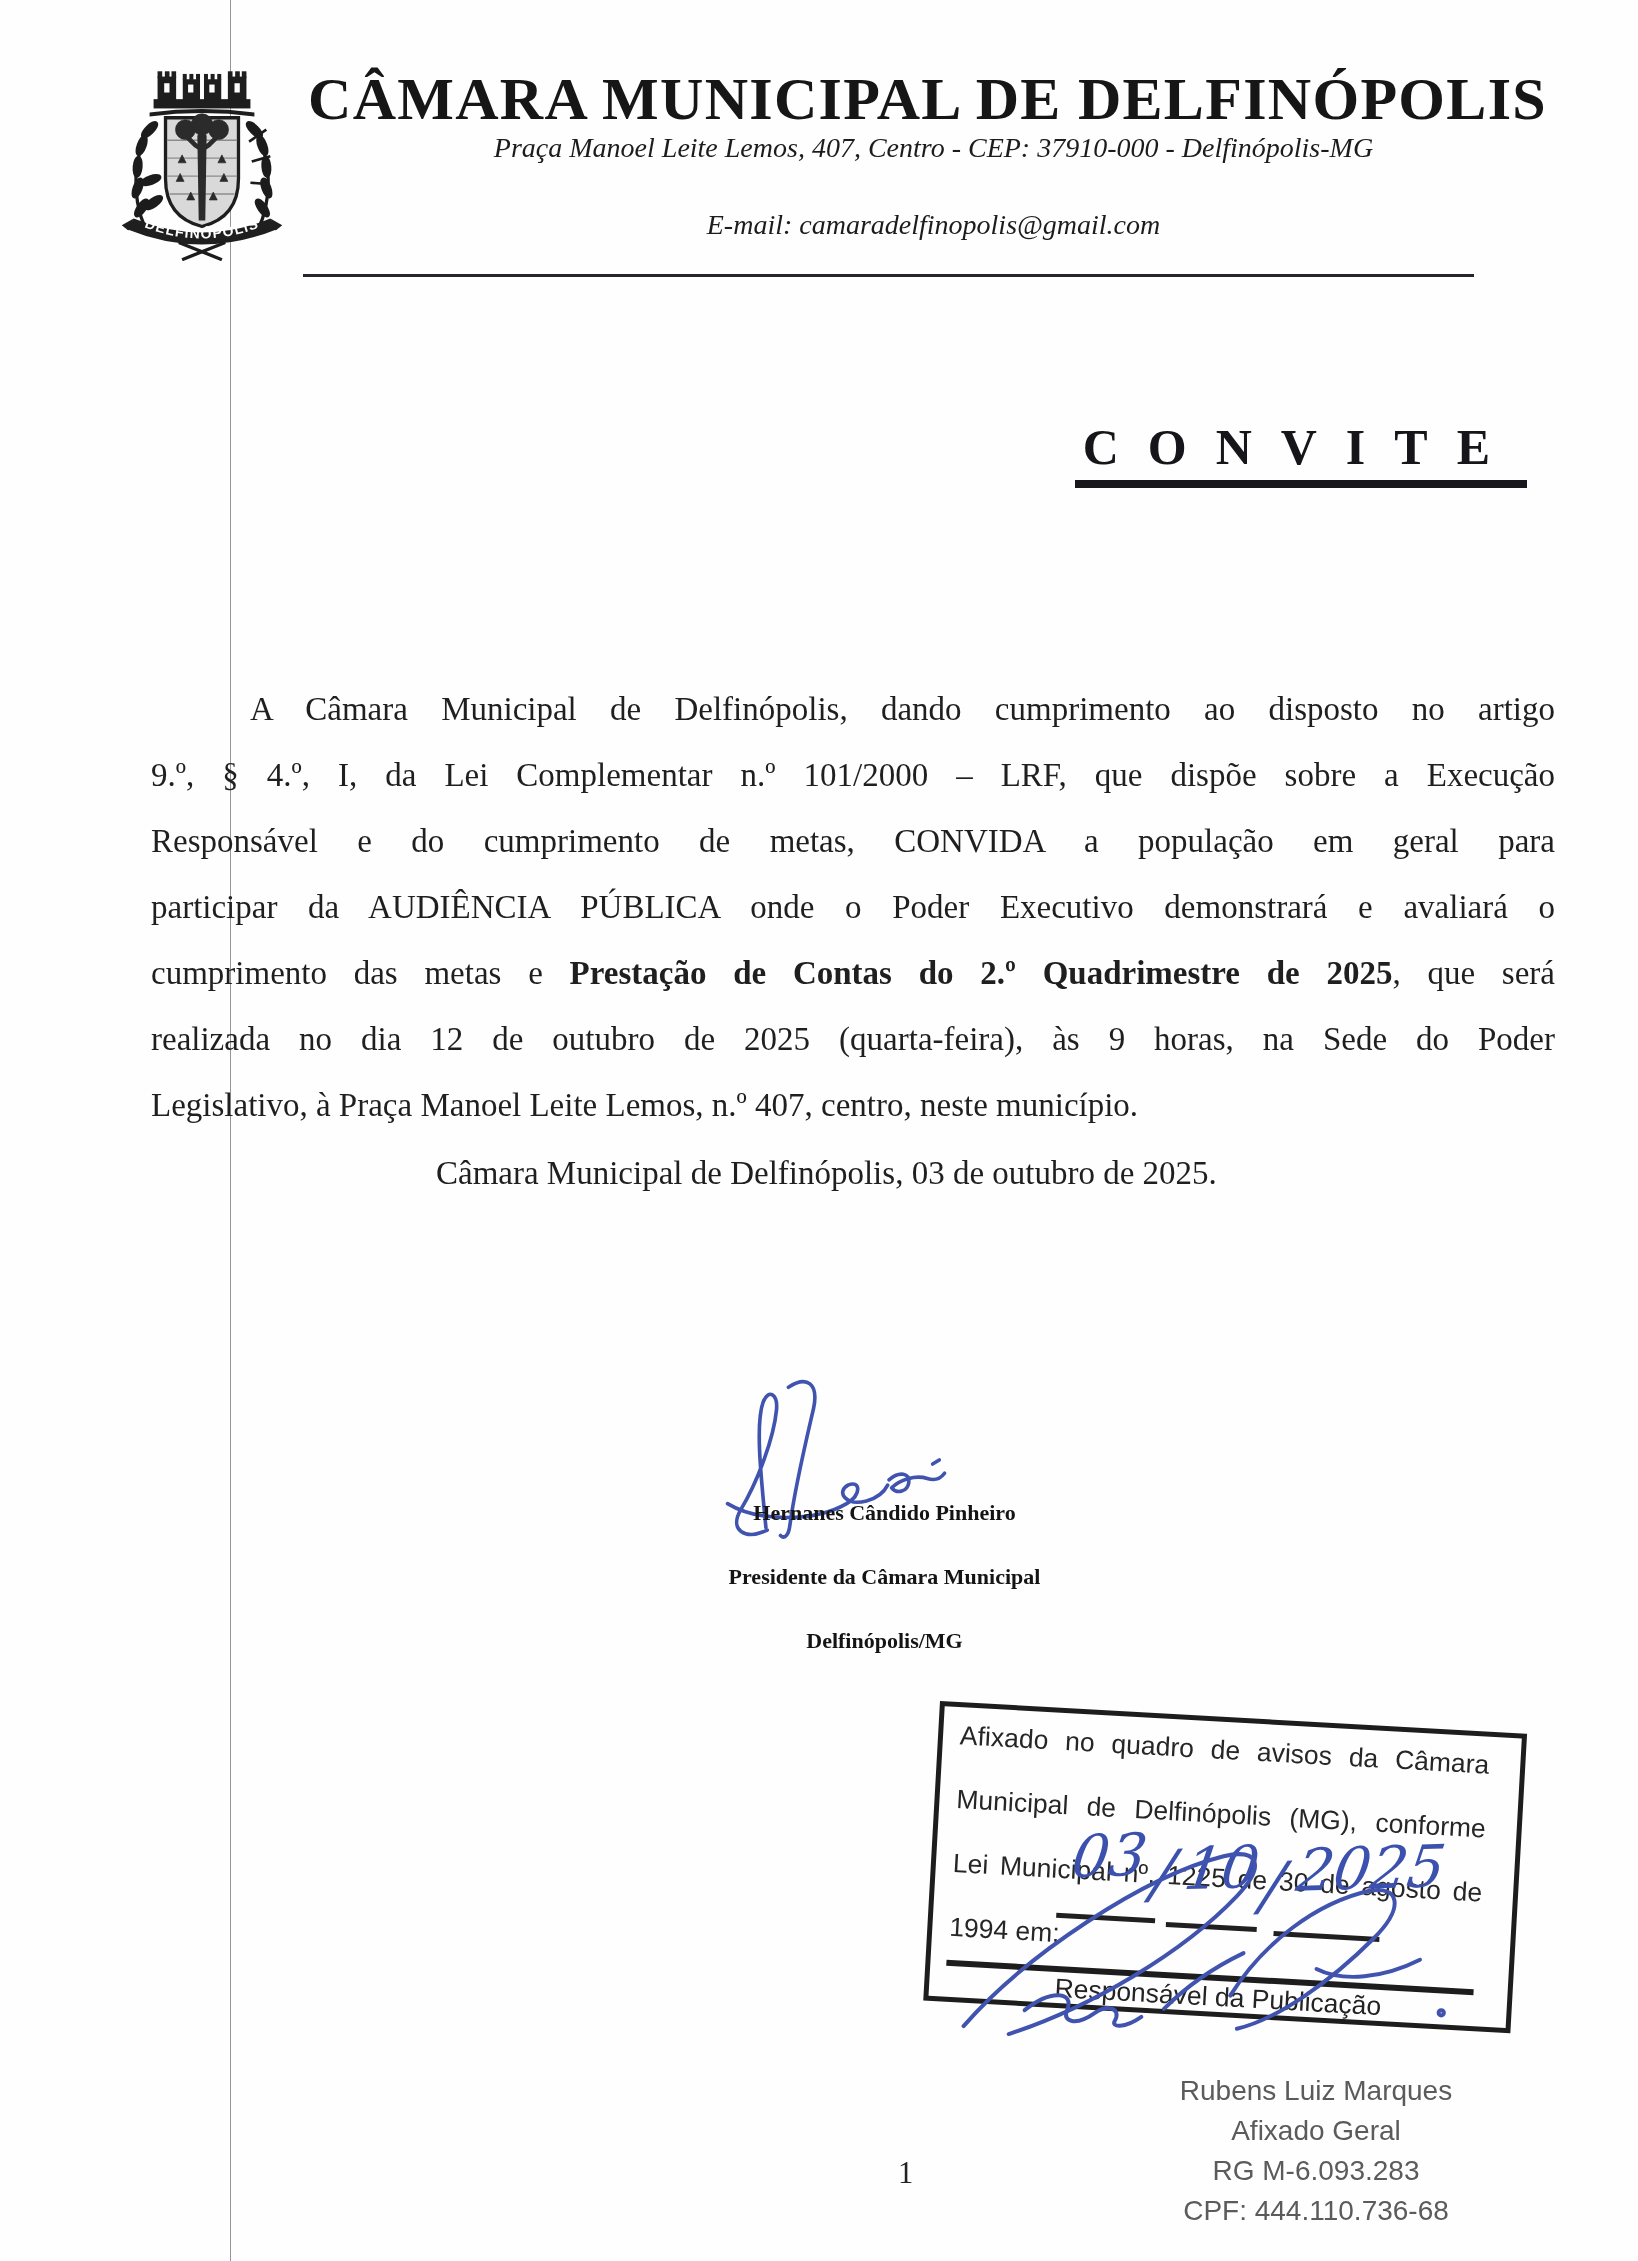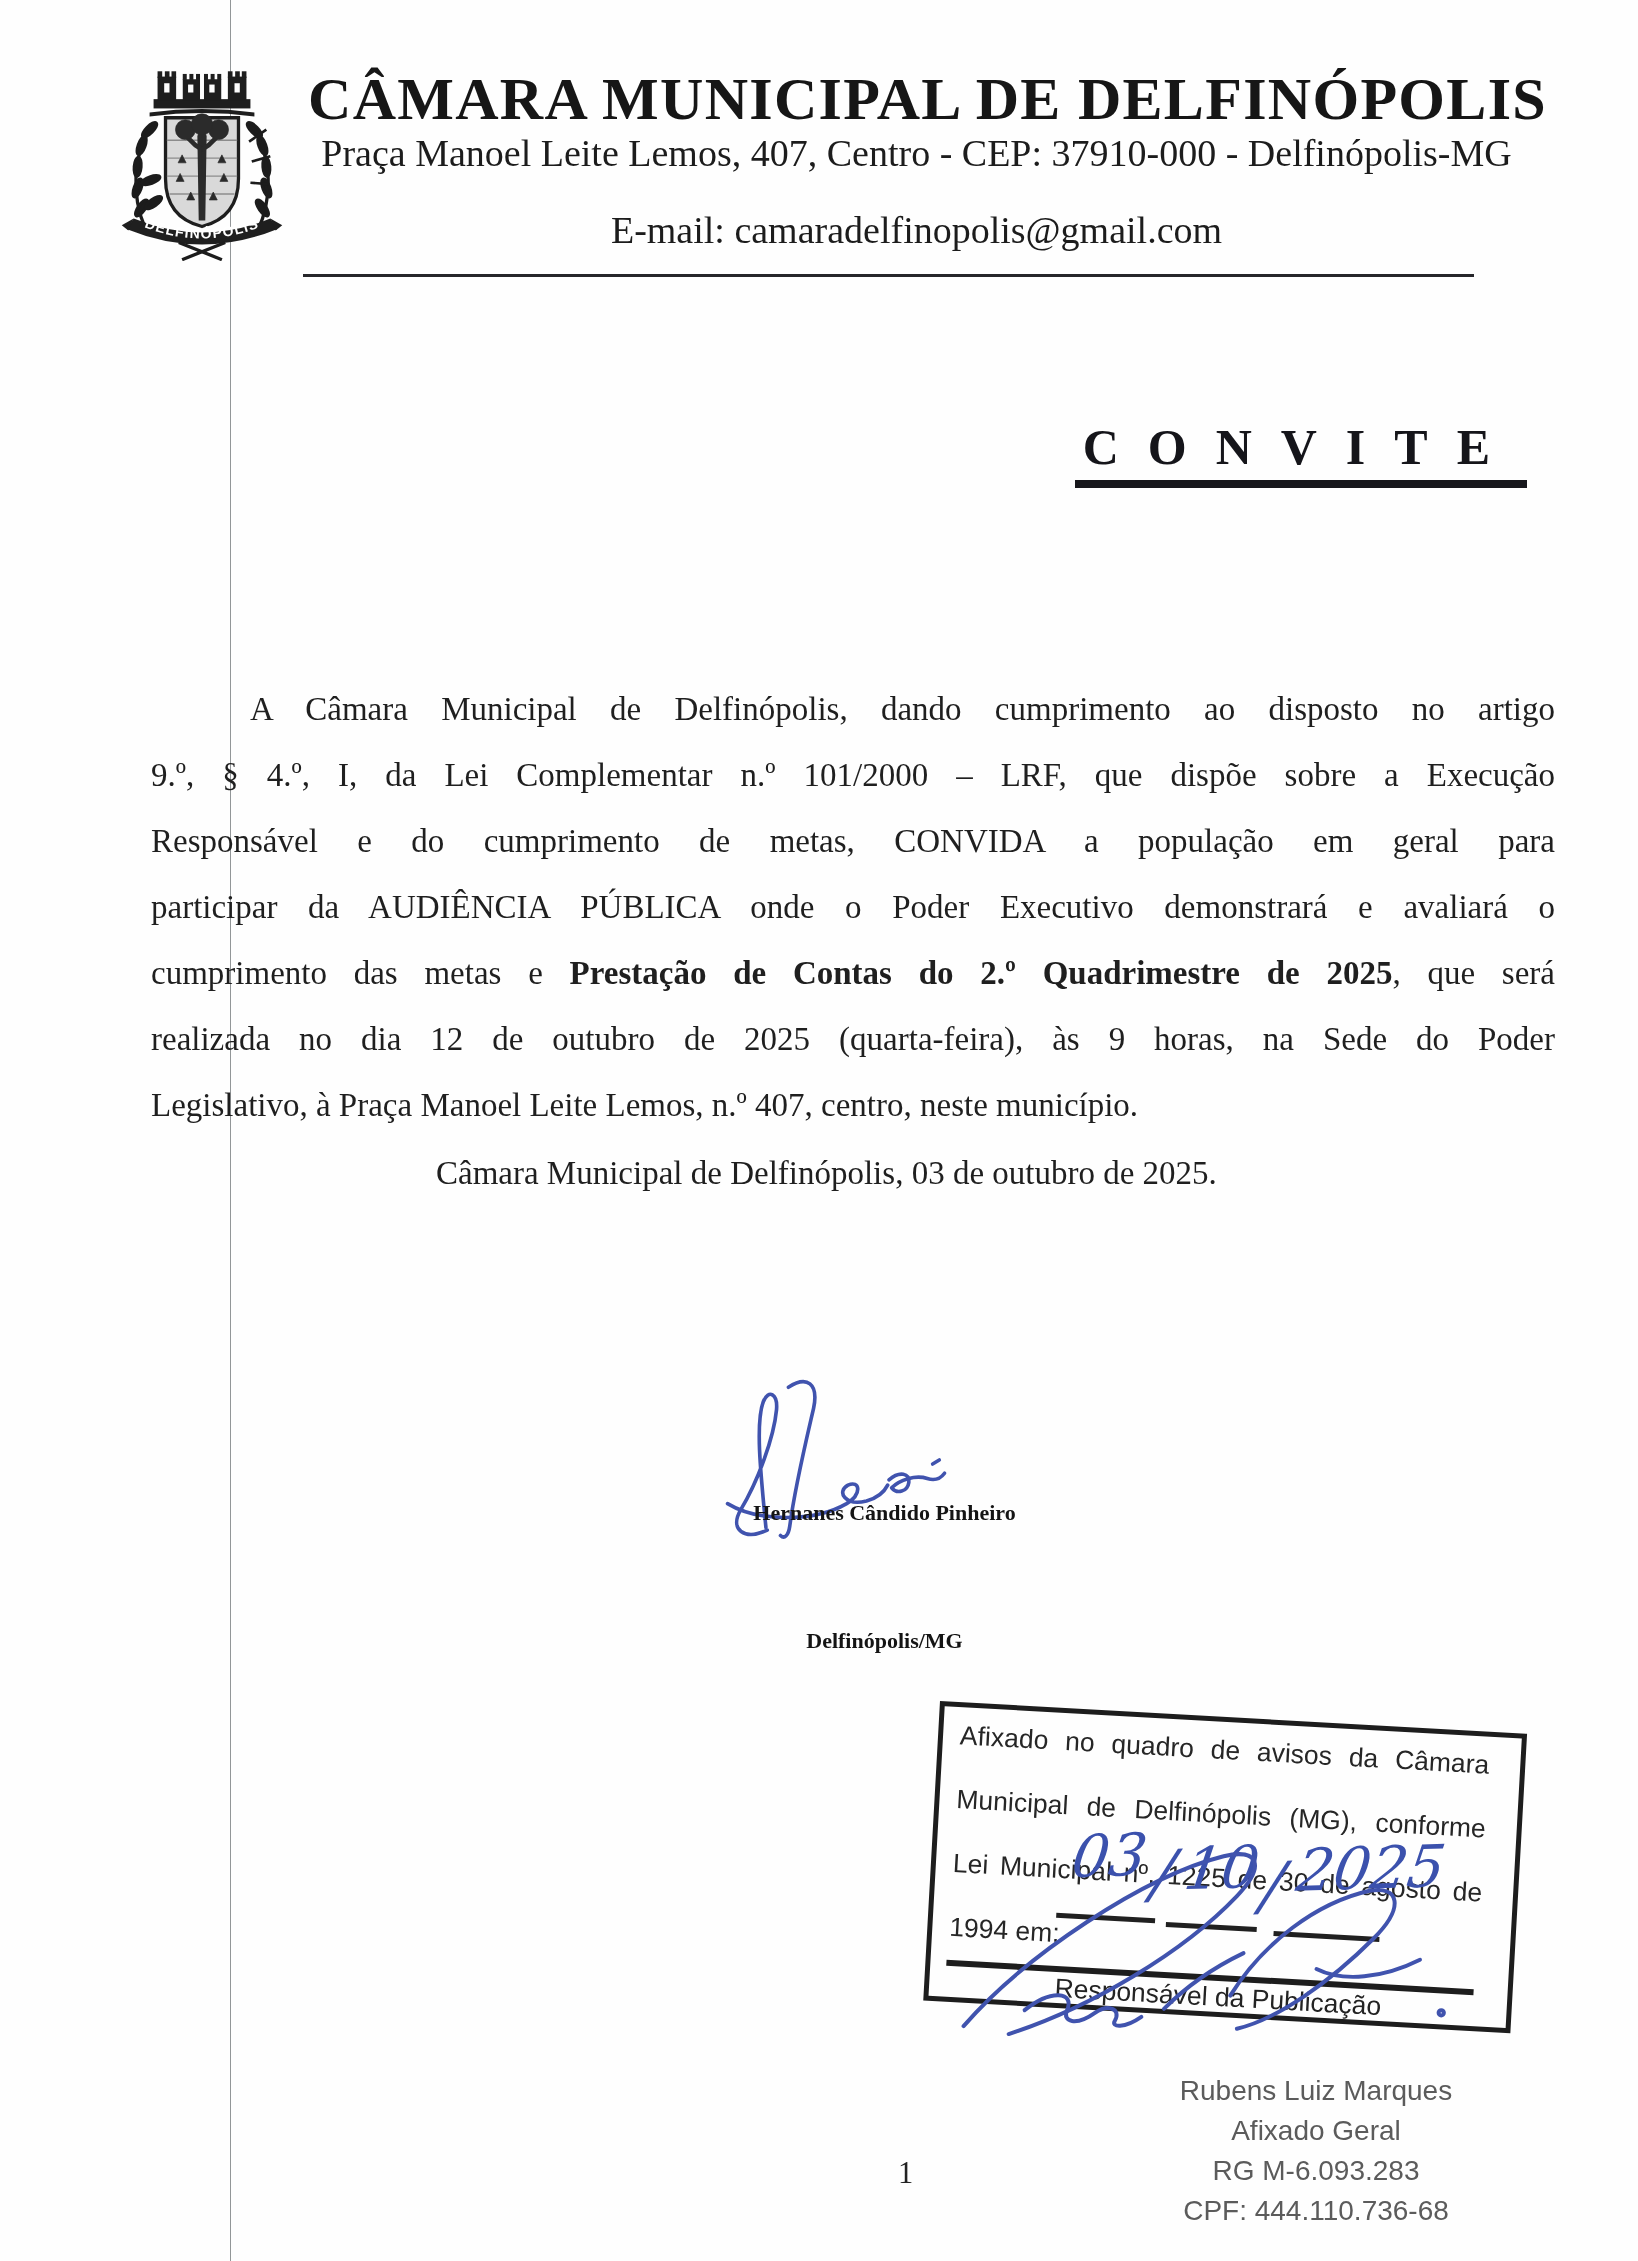--- a/index.html
+++ b/index.html
@@ -12,21 +12,21 @@
   .abs{position:absolute;}
   .serif{font-family:"Liberation Serif","DejaVu Serif",serif;}
   .sans{font-family:"Liberation Sans","DejaVu Sans",sans-serif;}
 
   
   .scan-vline{left:230px;top:0;width:1.3px;height:2261px;background:rgba(110,115,118,.75);}
 
   
   .org-name{left:278px;top:66px;width:1299px;text-align:center;
     font-size:60px;font-weight:bold;letter-spacing:1.3px;line-height:1.1;color:#161616;}
-  .hdr-line{left:267px;width:1299px;text-align:center;font-size:38px;line-height:1.2;color:#1c1c1c;}
+  .hdr-line{left:284px;width:1299px;text-align:center;font-size:28px;line-height:1.2;color:#1c1c1c;font-style:italic;}
   .hdr-address{top:131px;}
   .hdr-cnpj{top:170px;}
   .hdr-email{top:208px;}
   .hdr-rule{left:303px;top:274px;width:1171px;height:3.3px;background:#26262a;}
 
   
   .doc-title-wrap{left:172px;top:422px;width:1326px;text-align:right;}
   .doc-title{display:inline-block;font-size:50px;font-weight:bold;letter-spacing:29px;
     margin-right:-29px;color:#15151a;border-bottom:8.6px solid #17171c;
     padding:0 8px 8px 8px;line-height:1;}
@@ -200,20 +200,21 @@
     <g class="blue" stroke-width="5.5">
       <path d="M118,236 C84,252 60,236 78,205 C104,162 128,96 132,54 C134,30 120,22 112,42 C100,74 108,150 116,232"></path>
       <path d="M150,20 C178,2 196,14 188,52 C176,104 160,170 152,230 C150,244 144,250 138,244"></path>
       <path d="M58,196 C104,224 190,224 238,196 C262,181 258,160 240,168 C222,178 236,200 268,192 C286,187 296,176 300,168"></path>
       <path d="M302,160 C318,146 334,150 332,164 C330,178 314,182 306,172 C318,160 342,152 360,158 C372,162 380,158 386,150"></path>
       <path d="M368,136 l10,-6"></path>
     </g>
   </svg>
 
   <div class="abs serif sig-line sig-name">Hernanes Cândido Pinheiro</div>
+  <div class="abs serif sig-line sig-role">Presidente da Câmara Municipal</div>
   <div class="abs serif sig-line sig-city">Delfinópolis/MG</div>
 
   <div class="abs sans pubstamp">
     <div class="pub-lines">
       <div class="pline jline">Afixado no quadro de avisos da Câmara</div>
       <div class="pline jline">Municipal de Delfinópolis (MG), conforme</div>
       <div class="pline jline">Lei Municipal nº. 1225 de 30 de agosto de</div>
       <div class="pline last">1994 em:</div>
     </div>
     <div class="fill-seg seg1"></div>

